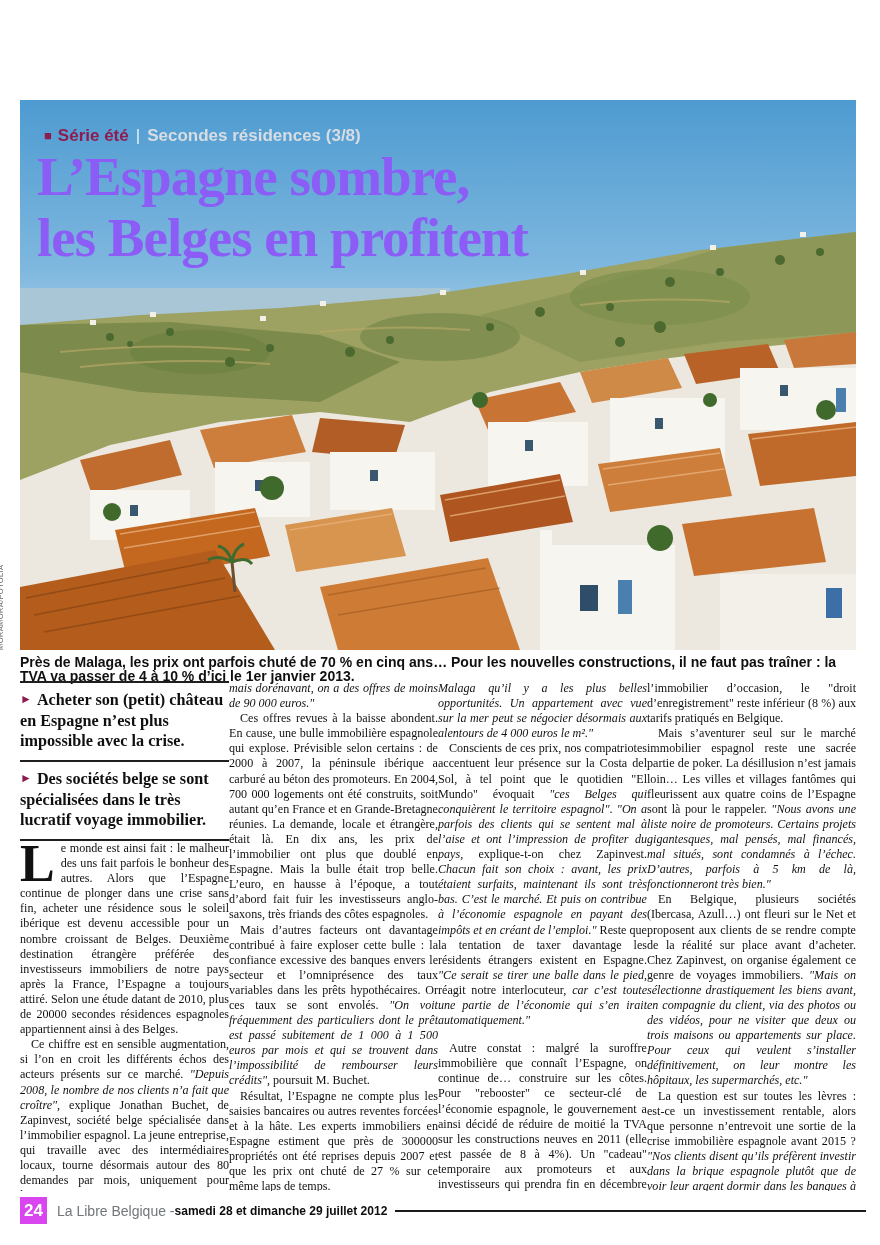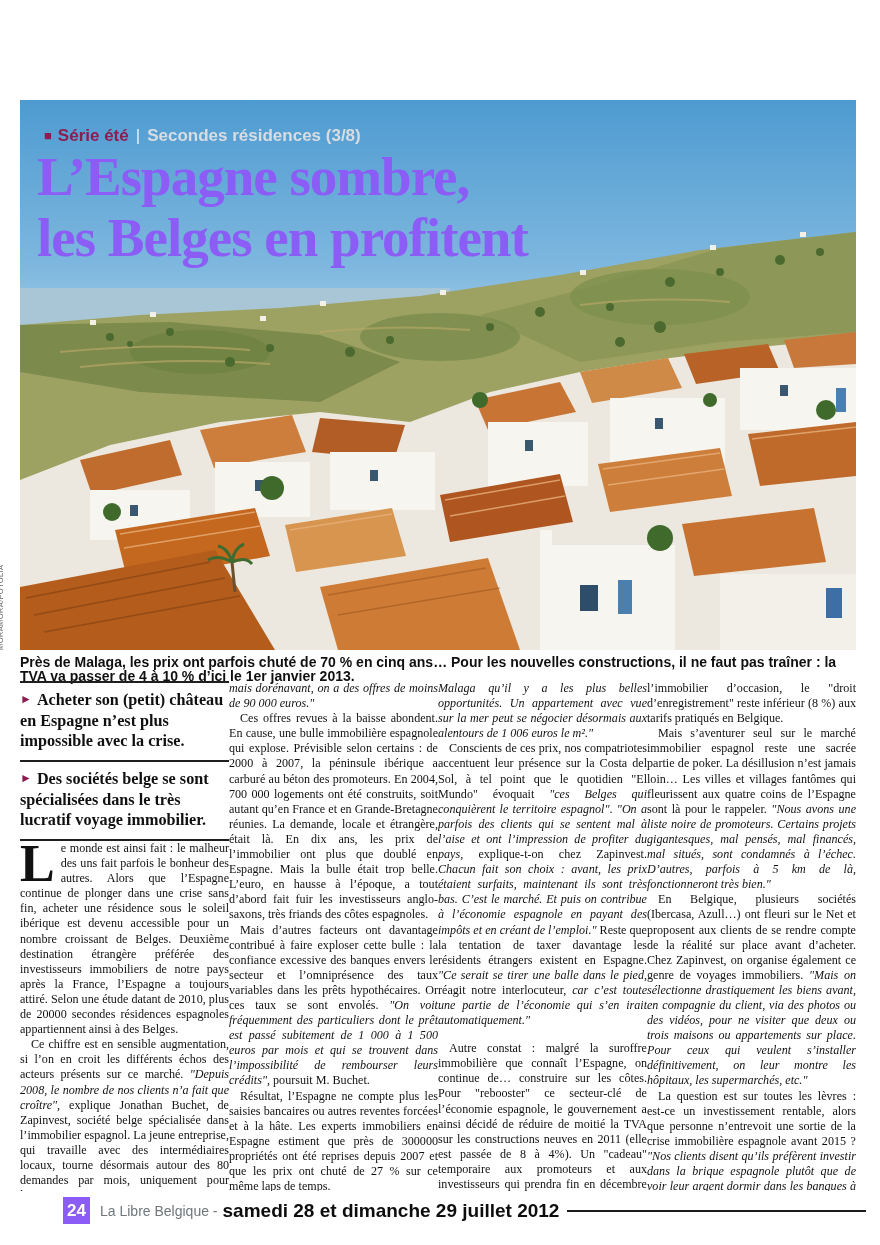--- a/index.html
+++ b/index.html
@@ -42,24 +42,24 @@
   .para{margin:0;}
   .para.ind{text-indent:11px;}
   .dropcap{float:left;font-size:52px;line-height:41px;font-weight:bold;
         margin:2px 6px 0 0;color:#111;}
   em{font-style:italic;margin-top:16px;}
   .spacer{height:13px;}
 
   
   .footer{position:absolute;left:20px;top:1197px;width:846px;display:flex;
         align-items:center;font-family:"Liberation Sans",sans-serif;}
-  .pagenum{width:27px;height:27px;background:#8b5cf6;color:#fff;font-weight:bold;
-        font-size:17px;display:flex;align-items:center;justify-content:center;margin-left:43px;}
+  .pagenum{width:27px;height:27px;background:#d946ef;color:#fff;font-weight:bold;
+        font-size:17px;display:flex;align-items:center;justify-content:center;}
   .paper{color:#70767A;font-size:14px;margin-left:10px;white-space:nowrap;}
-  .date{color:#0d0d0d;font-weight:bold;font-size:19px;margin-left:5px;white-space:nowrap;}
+  .date{color:#0d0d0d;font-weight:bold;font-size:12px;white-space:nowrap;}
   .frule{flex:1;height:2px;background:#1b1b1b;margin-left:8px;}
 </style>
 </head>
 <body>
 
 <div class="page">
 
 
   <div class="photo">
     <svg viewBox="0 0 836 550" preserveAspectRatio="none">
@@ -186,21 +186,21 @@
         <p class="para"><span class="dropcap">L</span><span>e monde est ainsi fait : le malheur des uns fait parfois le bonheur des autres. Alors que l’Espagne continue de plonger dans une crise sans fin, acheter une résidence sous le soleil ibérique est devenu accessible pour un nombre croissant de Belges. Deuxième destination étrangère préférée des investisseurs immobiliers de notre pays après la France, l’Espagne a toujours attiré. Selon une étude datant de 2010, plus de 20000 secondes résidences espagnoles appartiennent ainsi à des Belges.</span></p>
         <p class="para ind"><span>Ce chiffre est en sensible augmentation, si l’on en croit les différents échos des acteurs présents sur ce marché. </span><em>"Depuis 2008, le nombre de nos clients n’a fait que croître"</em><span>, explique Jonathan Buchet, de Zapinvest, société belge spécialisée dans l’immobilier espagnol. La jeune entreprise, qui travaille avec des intermédiaires locaux, tourne désormais autour des 80 demandes par mois, uniquement pour l’Espagne. </span></p>
       </div>
       <div class="col">
         <p class="para"><em>mais dorénavant, on a des offres de moins de 90 000 euros."</em></p>
         <p class="para ind"><span>Ces offres revues à la baisse abondent. En cause, une bulle immobilière espagnole qui explose. Prévisible selon certains : de 2000 à 2007, la péninsule ibérique a carburé au béton des promoteurs. En 2004, 700 000 logements ont été construits, soit autant qu’en France et en Grande-Bretagne réunies. La demande, locale et étrangère, était là. En dix ans, les prix de l’immobilier ont plus que doublé en Espagne. Mais la bulle était trop belle. L’euro, en hausse à l’époque, a tout d’abord fait fuir les investisseurs anglo-saxons, très friands des côtes espagnoles.</span></p>
         <p class="para ind"><span>Mais d’autres facteurs ont davantage contribué à faire exploser cette bulle : la confiance excessive des banques envers le secteur et l’omniprésence des taux variables dans les prêts hypothécaires. Or ces taux se sont envolés. </span><em>"On voit fréquemment des particuliers dont le prêt est passé subitement de 1 000 à 1 500 euros par mois et qui se trouvent dans l’impossibilité de rembourser leurs crédits"</em><span>, poursuit M. Buchet.</span></p>
         <p class="para ind"><span>Résultat, l’Espagne ne compte plus les saisies bancaires ou autres reventes forcées et à la hâte. Les experts immobiliers en Espagne estiment que près de 300000 propriétés ont été reprises depuis 2007 et que les prix ont chuté de 27 % sur ce même laps de temps.</span></p>
       </div>
       <div class="col">
-        <p class="para"><em>Malaga qu’il y a les plus belles opportunités. Un appartement avec vue sur la mer peut se négocier désormais aux alentours de 1 006 euros le m²."</em></p>
+        <p class="para"><em>Malaga qu’il y a les plus belles opportunités. Un appartement avec vue sur la mer peut se négocier désormais aux alentours de 4 000 euros le m²."</em></p>
         <p class="para ind"><span>Conscients de ces prix, nos compatriotes accentuent leur présence sur la Costa del Sol, à tel point que le quotidien "El Mundo" évoquait </span><em>"ces Belges qui conquièrent le territoire espagnol"</em><span>. </span><em>"On a parfois des clients qui se sentent mal à l’aise et ont l’impression de profiter du pays</em><span>, explique-t-on chez Zapinvest. </span><em>Chacun fait son choix : avant, les prix étaient surfaits, maintenant ils sont très bas. C’est le marché. Et puis on contribue à l’économie espagnole en payant des impôts et en créant de l’emploi."</em><span> Reste que la tentation de taxer davantage les résidents étrangers existent en Espagne. </span><em>"Ce serait se tirer une balle dans le pied</em><span>, réagit notre interlocuteur, </span><em>car c’est toute une partie de l’économie qui s’en irait automatiquement."</em></p>
         <div class="spacer"></div>
         <p class="para ind"><span>Autre constat : malgré la suroffre immobilière que connaît l’Espagne, on continue de… construire sur les côtes. Pour "rebooster" ce secteur-clé de l’économie espagnole, le gouvernement a ainsi décidé de réduire de moitié la TVA sur les constructions neuves en 2011 (elle est passée de 8 à 4%). Un "cadeau" temporaire aux promoteurs et aux investisseurs qui prendra fin en décembre prochain. </span></p>
       </div>
       <div class="col">
         <p class="para"><span>l’immobilier d’occasion, le "droit d’enregistrement" reste inférieur (8 %) aux tarifs pratiqués en Belgique.</span></p>
         <p class="para ind"><span>Mais s’aventurer seul sur le marché immobilier espagnol reste une sacrée partie de poker. La désillusion n’est jamais loin… Les villes et villages fantômes qui fleurissent aux quatre coins de l’Espagne sont là pour le rappeler. </span><em>"Nous avons une liste noire de promoteurs. Certains projets gigantesques, mal pensés, mal financés, mal situés, sont condamnés à l’échec. D’autres, parfois à 5 km de là, fonctionneront très bien."</em></p>
         <p class="para ind"><span>En Belgique, plusieurs sociétés (Ibercasa, Azull…) ont fleuri sur le Net et proposent aux clients de se rendre compte de la réalité sur place avant d’acheter. Chez Zapinvest, on organise également ce genre de voyages immobiliers. </span><em>"Mais on sélectionne drastiquement les biens avant, en compagnie du client, via des photos ou des vidéos, pour ne visiter que deux ou trois maisons ou appartements sur place. Pour ceux qui veulent s’installer définitivement, on leur montre les hôpitaux, les supermarchés, etc."</em></p>
         <p class="para ind"><span>La question est sur toutes les lèvres : est-ce un investissement rentable, alors que personne n’entrevoit une sortie de la crise immobilière espagnole avant 2015 ? </span><em>"Nos clients disent qu’ils préfèrent investir dans la brique espagnole plutôt que de voir leur argent dormir dans les banques à du 1 %. Le marché va reprendre. Mais ce ne sera pas l’année prochaine, ni dans deux ans, c’est sûr"</em></p>
       </div>

